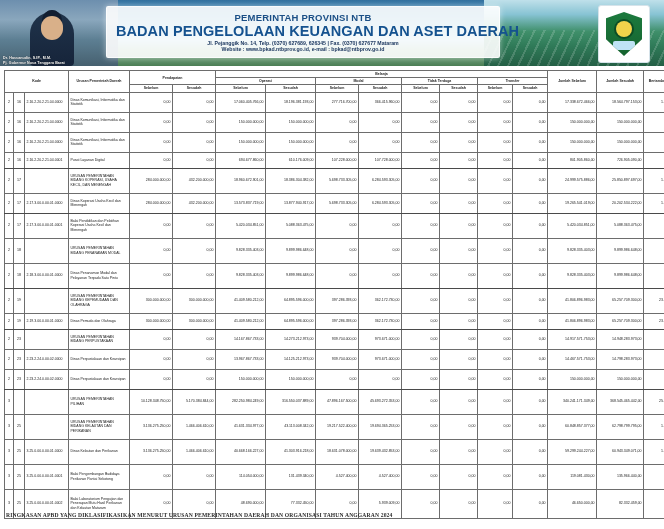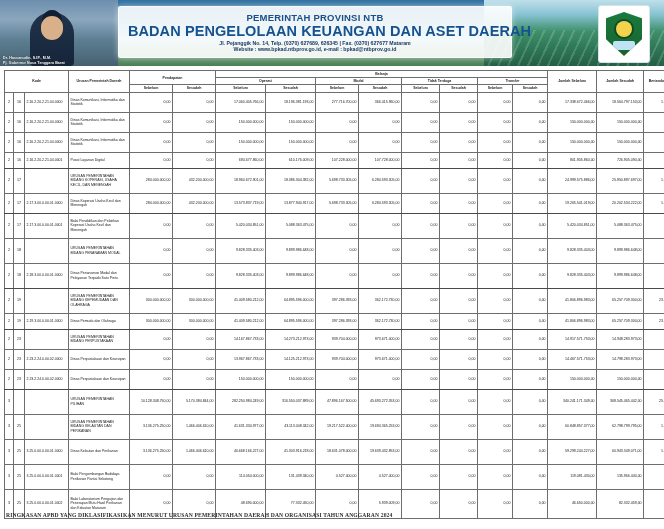--- a/index.html
+++ b/index.html
@@ -63,21 +63,21 @@
   .seal-shield:before{
     content:"";position:absolute;left:50%;top:9px;transform:translateX(-50%);
     width:16px;height:16px;border-radius:50%;
     background:#f3d34b;box-shadow:0 0 0 2px #0d4d25;
   }
   .seal-shield:after{
     content:"";position:absolute;left:50%;bottom:6px;transform:translateX(-50%);
     width:22px;height:9px;background:#bfe3f5;border-radius:2px;
   }
   .lh-plate{
-    position:absolute;left:118px;top:6px;width:392px;height:50px;
+    position:absolute;left:106px;top:6px;width:392px;height:50px;
     background:rgba(255,255,255,.90);
     border:1px solid rgba(255,255,255,.7);
     border-radius:2px;
     text-align:center;
     display:flex;flex-direction:column;align-items:center;justify-content:center;
     box-shadow:0 0 6px rgba(255,255,255,.5);
   }
   .lh-l1{font-size:9.5px;font-weight:bold;color:#1b4f86;letter-spacing:.2px;line-height:11px;}
   .lh-l2{font-size:14.5px;font-weight:bold;color:#15528f;letter-spacing:.1px;line-height:16px;white-space:nowrap;margin-left:29px;}
   .lh-l3{font-size:5.2px;font-weight:bold;color:#17335c;line-height:6.4px;margin-top:1px;}

